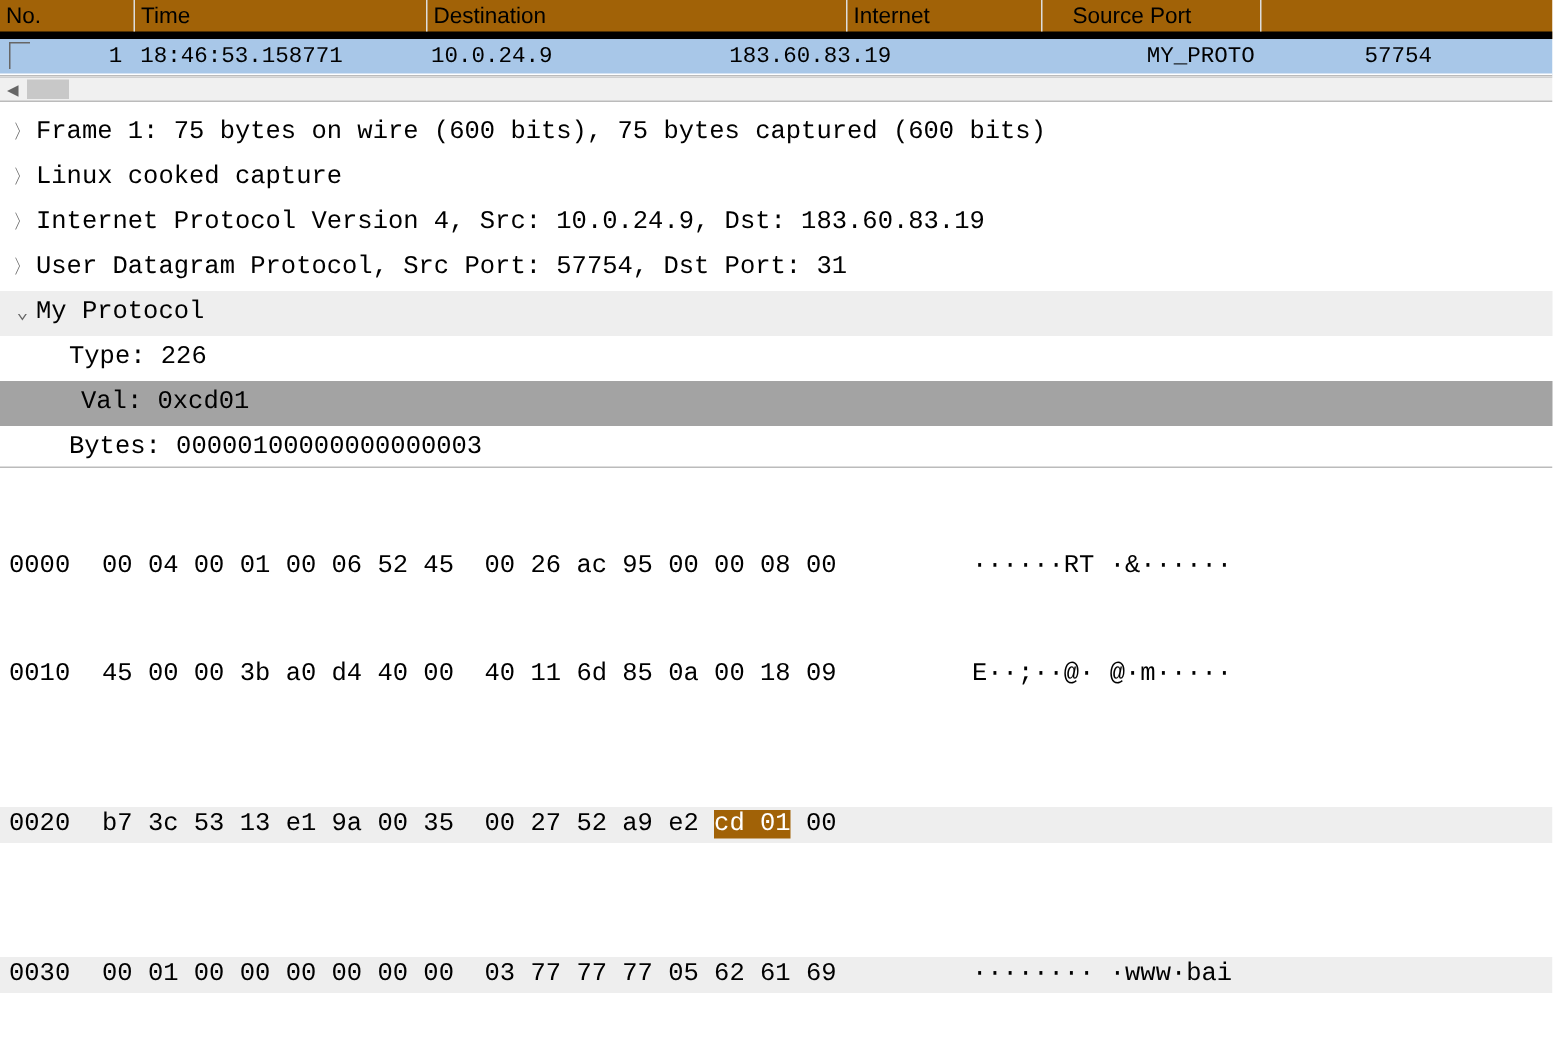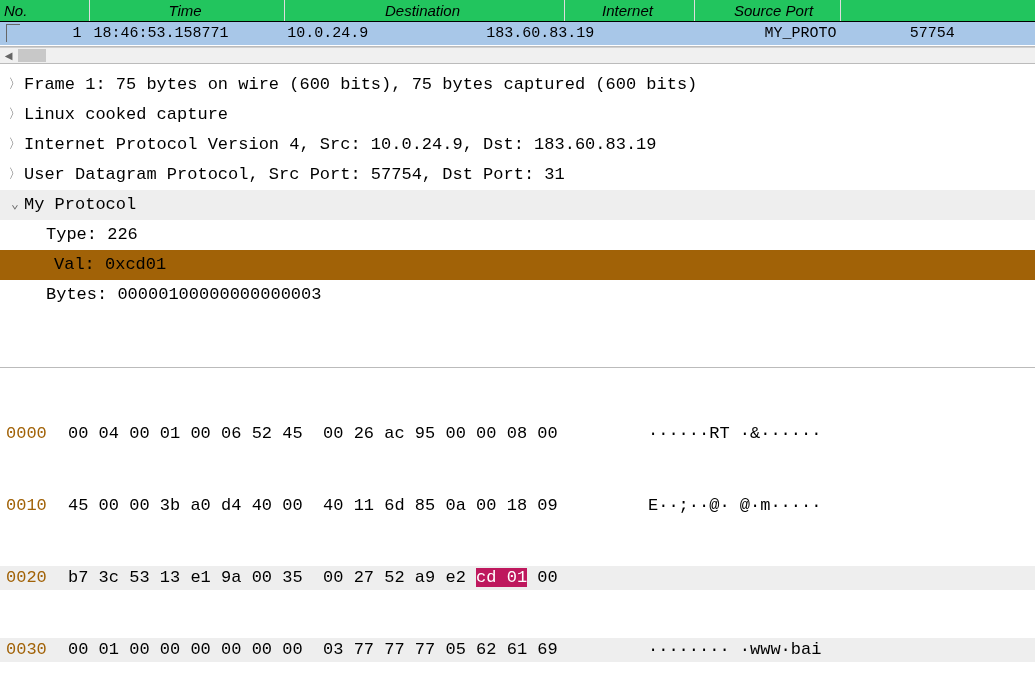--- a/index.html
+++ b/index.html
@@ -15,31 +15,29 @@
       flex-direction: column;
     }
     .mono { font-family: "Consolas", "Courier New", monospace; }
     
     
     .packet-list {
       border-bottom: 1px solid #bbb;
     }
     .packet-head {
       display: flex;
-      background: #22c55e;
-      border-bottom: 1px solid #000000;
-      font-style: italic;
+      background: #a16207;
+      border-bottom: 5px solid #000000;
     }
     .packet-head .col {
       padding: 2px 8px 2px 4px;
       border-right: 1px solid #ddd;
       font-weight: normal;
       color: #000;
       white-space: nowrap;
-      text-align: center;
     }
     .packet-row {
       display: flex;
       background: #a8c7e8;
       border-bottom: 1px solid #fff;
     }
     .packet-row .col {
       padding: 3px 8px 3px 4px;
       white-space: nowrap;
     }
@@ -96,21 +94,21 @@
     }
     .tree-line {
       display: flex;
       align-items: center;
       padding: 2px 0 2px 6px;
       font-family: "Consolas", "Courier New", monospace;
       font-size: 17px;
       line-height: 26px;
     }
     .tree-line.expanded { background: #eeeeee; }
-    .tree-line.sel { background: #a16207; padding-left: 14px; }
+    .tree-line.sel { background: #a3a3a3; padding-left: 14px; }
     .tree-chev {
       width: 18px;
       color: #666;
       font-size: 13px;
       text-align: center;
       flex-shrink: 0;
     }
     .tree-indent { display:inline-block; width: 40px; flex-shrink:0; }
     
     
@@ -119,25 +117,25 @@
       font-family: "Consolas", "Courier New", monospace;
       font-size: 17px;
       line-height: 24px;
       white-space: pre;
       background: #fff;
     }
     .hex-row {
       display: flex;
       padding-left: 6px;
     }
-    .hex-row.hl { background: #eeeeee; }
-    .hex-off { color: #a16207; width: 62px; flex-shrink:0; }
+    .hex-row.hl { background: #eeeeee; margin-top: 28px; }
+    .hex-off { color: #000000; width: 62px; flex-shrink:0; }
     .hex-bytes { width: 560px; flex-shrink:0; }
     .hex-ascii { padding-left: 20px; }
-    .hex-sel { background: #be185d; color: #fff; }
+    .hex-sel { background: #a16207; color: #fff; }
     .hex-sel2 { background: #1e78e6; color: #fff; padding: 0 2px; }
   </style>
 </head>
 <body>
 
 <div class="packet-list">
   <div class="packet-head">
     <div class="col col-no">No.</div>
     <div class="col col-time">Time</div>
     <div class="col col-dst">Destination</div>

